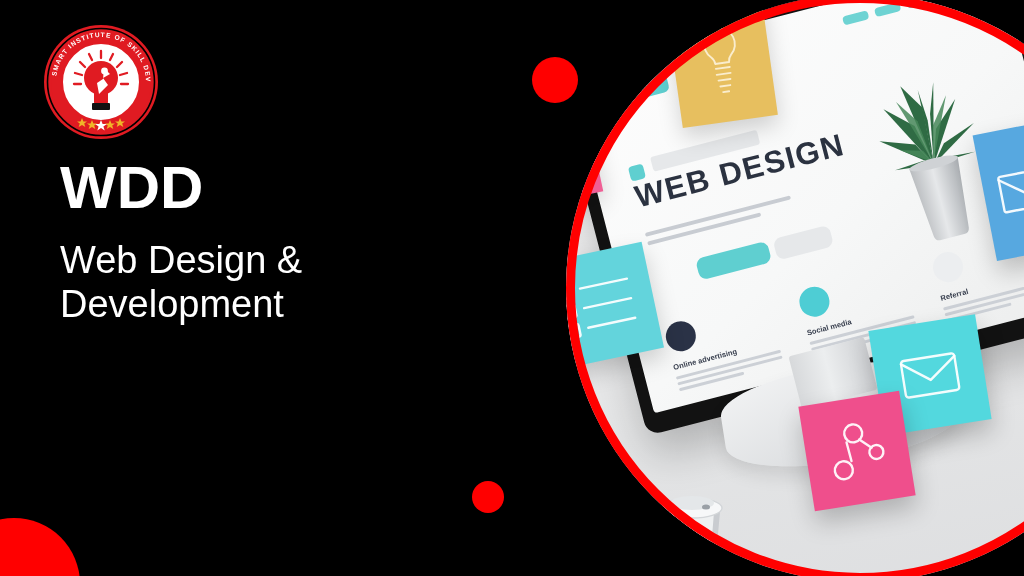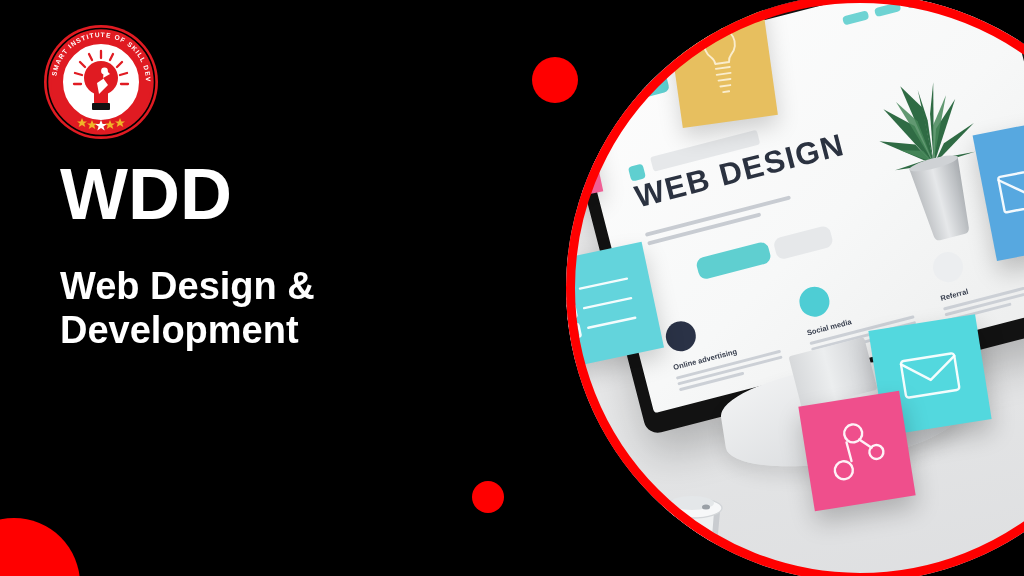--- a/index.html
+++ b/index.html
@@ -16,26 +16,26 @@
   #dot-bottom  { width:32px;  height:32px;  left:472px; top:481px; }
   #dot-corner  { width:132px; height:132px; left:-52px; top:518px; }
 
   
   .logo-wrap { position:absolute; left:42px; top:23px; width:118px; height:118px; }
   .logo-wrap svg { display:block; }
 
   
   .text-col { position:absolute; left:60px; top:158px; width:470px; }
   .wdd {
-    font-size:72px; font-weight:bold; color:#ffffff;
+    font-size:60px; font-weight:bold; color:#ffffff;
     letter-spacing:0px; line-height:1.0;
   }
   .course-name {
-    margin-top:34px;
-    font-size:38px; font-weight:bold; color:#ffffff;
+    margin-top:20px;
+    font-size:38px; font-weight:normal; color:#ffffff;
     line-height:1.17; max-width:330px;
   }
   .duration {
     margin-top:22px;
     font-size:28px; font-weight:bold; font-style:italic; color:#ffffff;
   }
 
   
   .hero {
     position:absolute;

